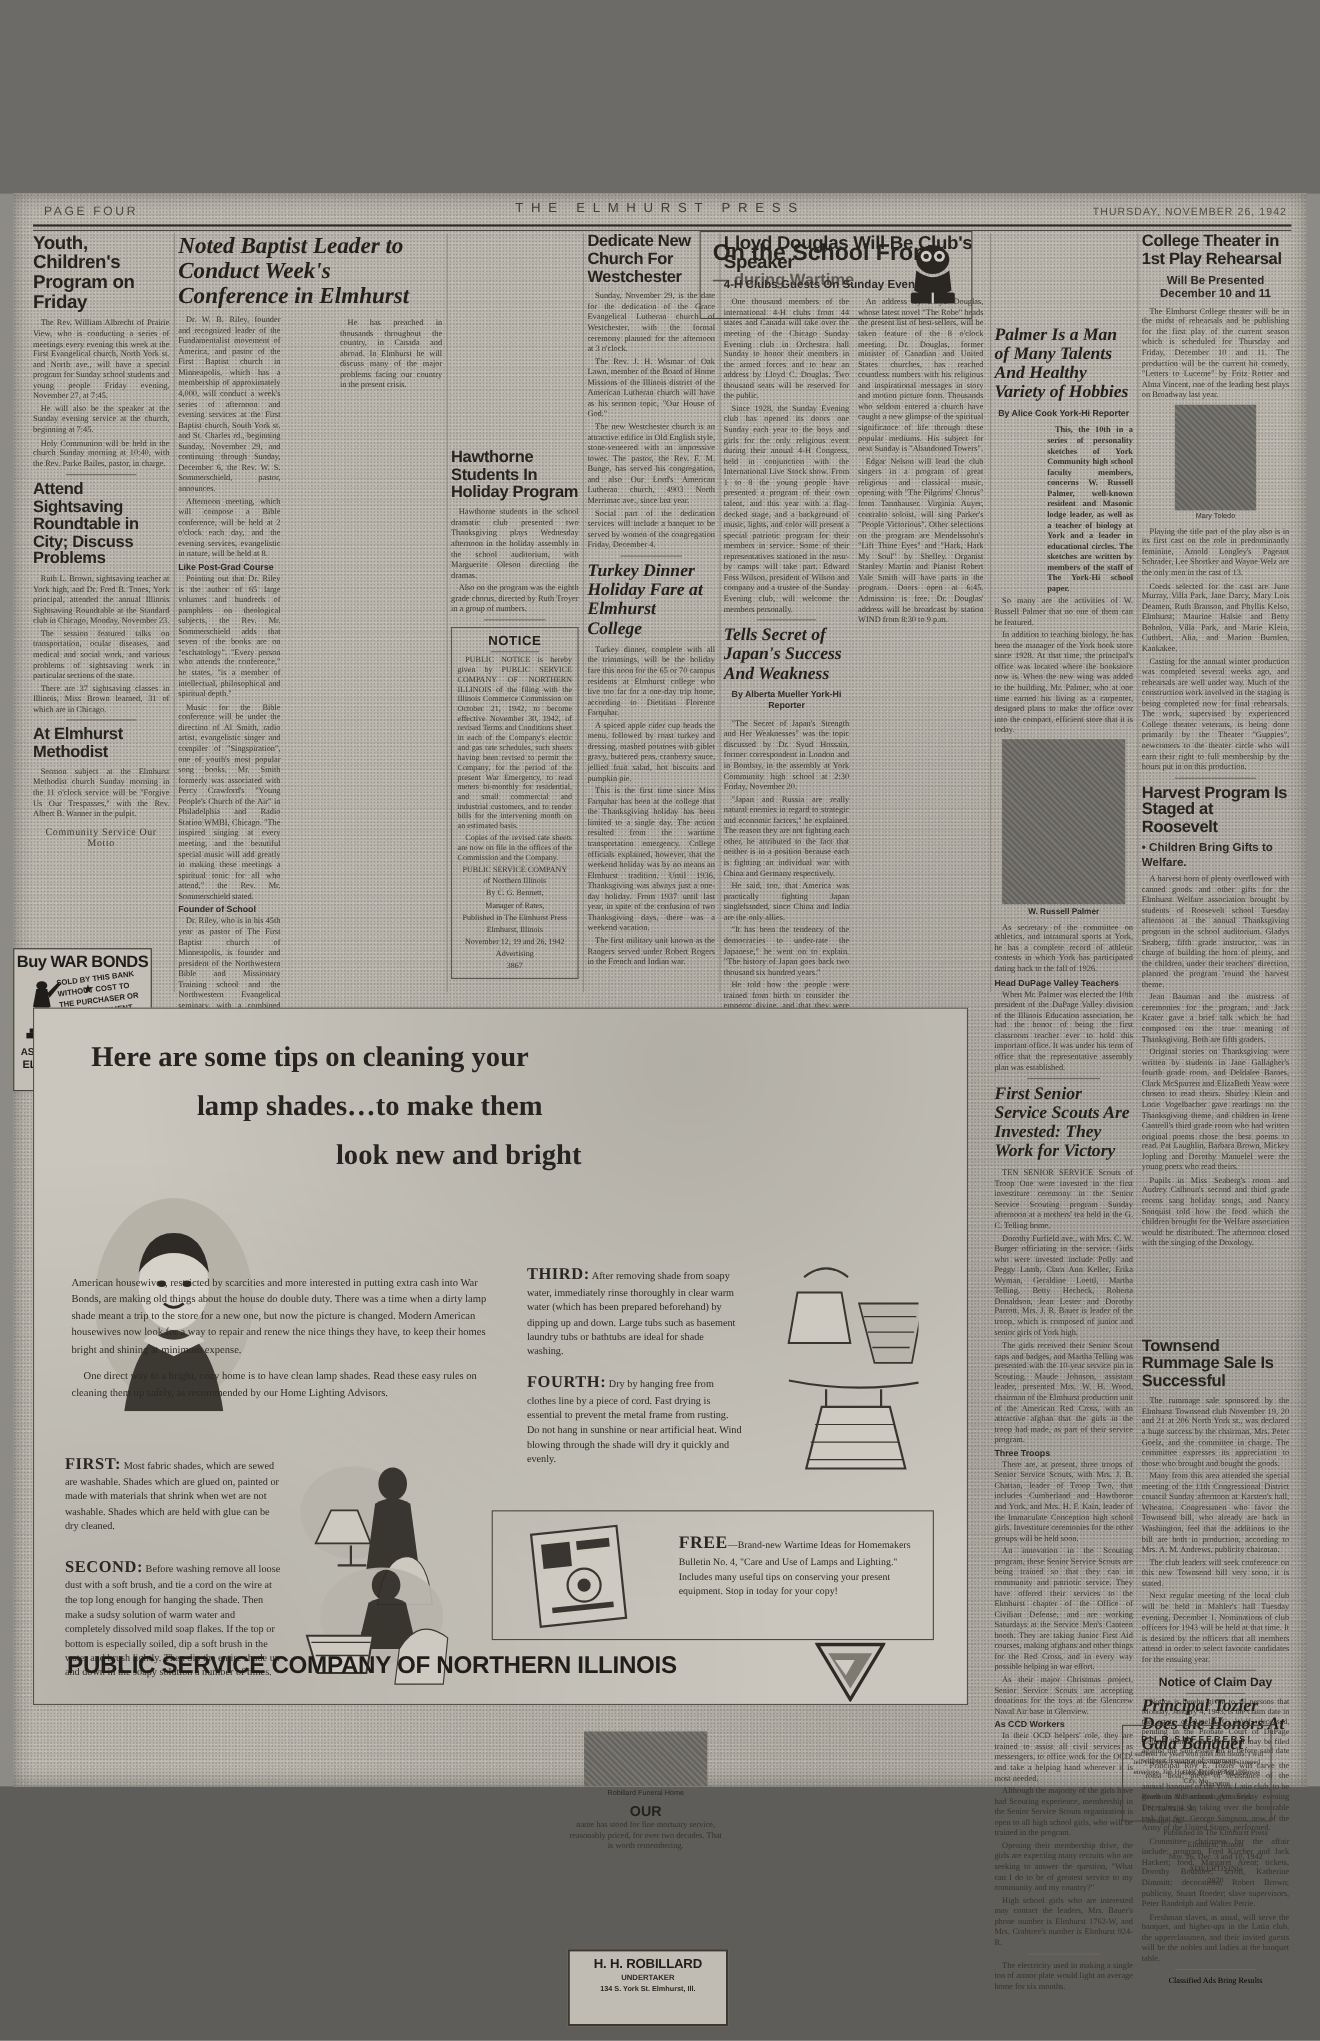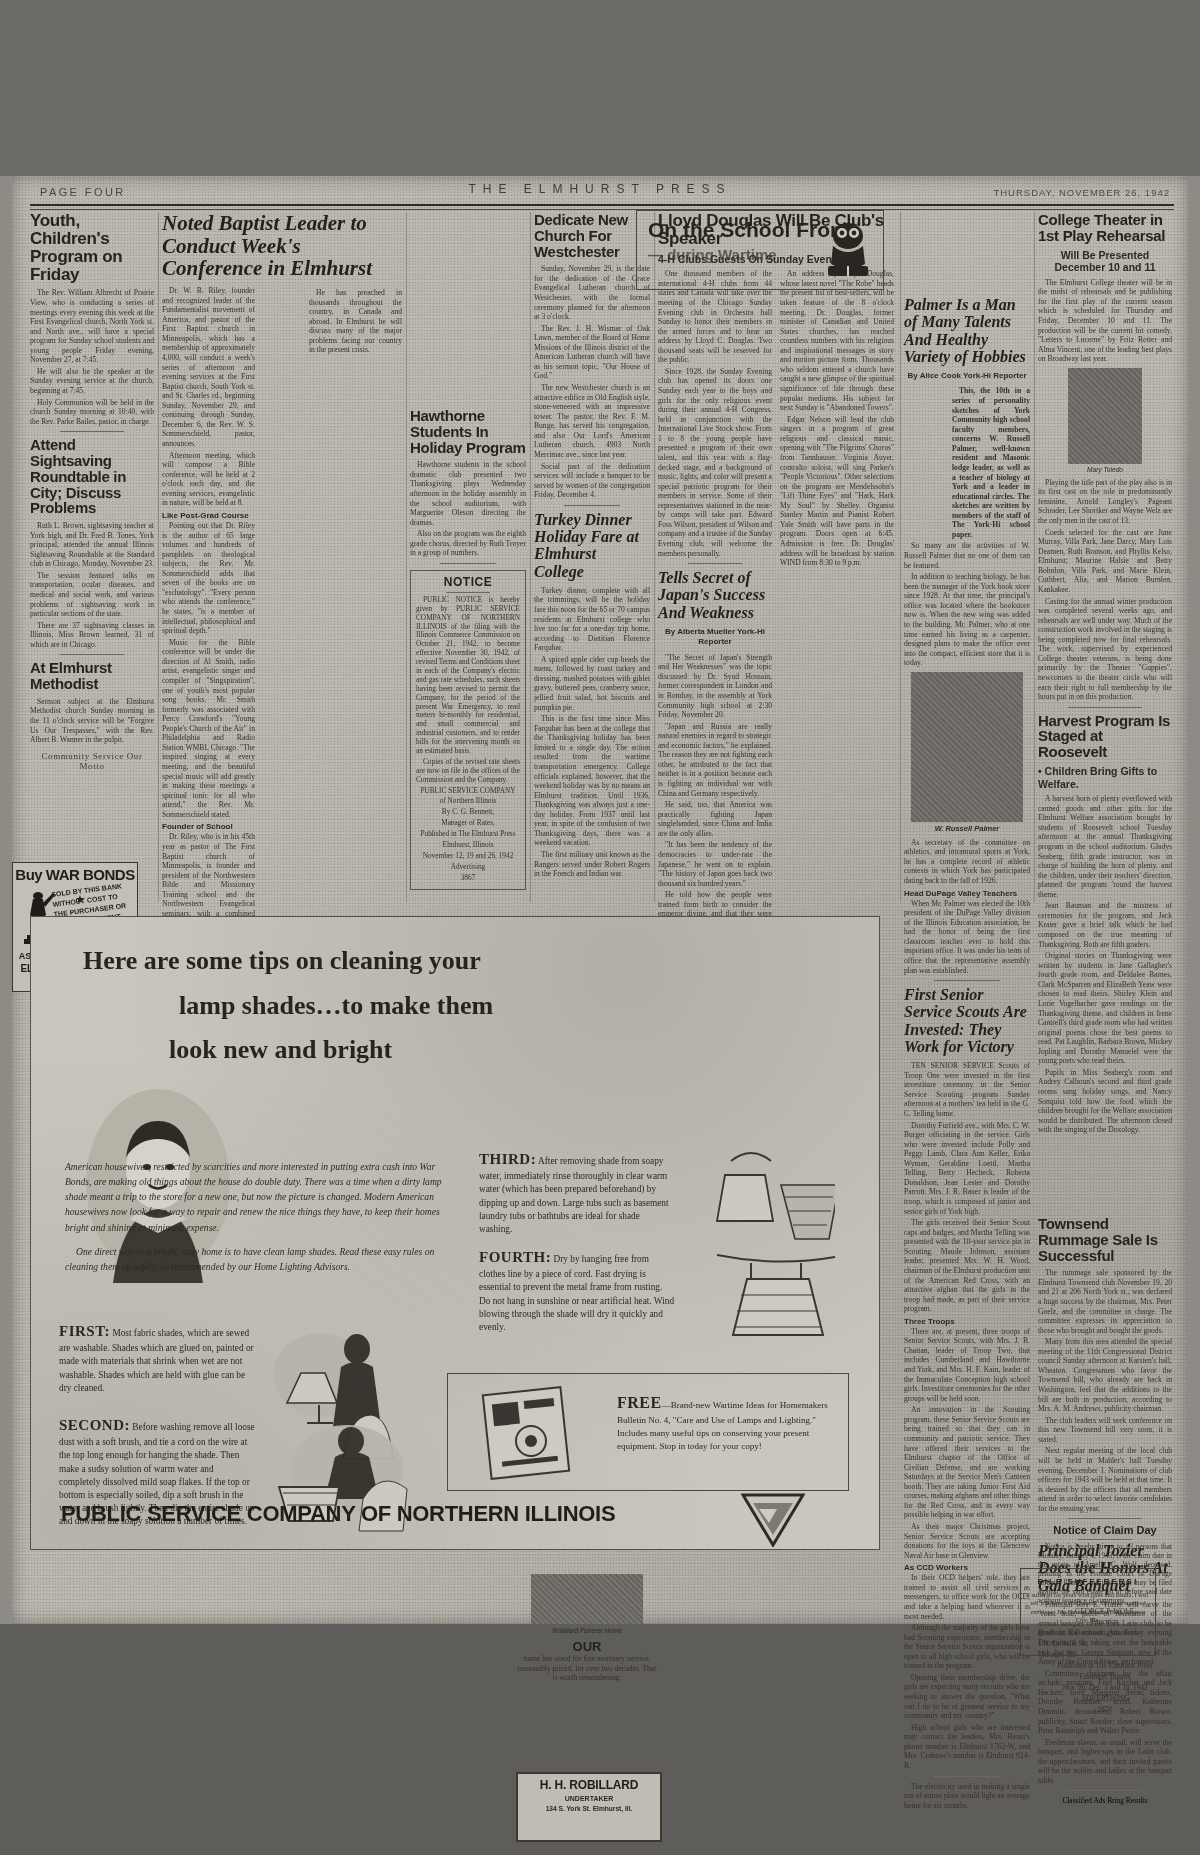--- a/index.html
+++ b/index.html
@@ -117,28 +117,28 @@
     content:"";position:absolute;inset:0;
     background:radial-gradient(ellipse at 70% 8%,rgba(0,0,0,.12),rgba(0,0,0,0) 60%),
                radial-gradient(ellipse at 10% 95%,rgba(0,0,0,.10),rgba(0,0,0,0) 55%);
     mix-blend-mode:multiply;pointer-events:none;
   }
   .ad-h{
     position:absolute;left:52px;top:22px;width:560px;
     font-family:"Liberation Serif",serif;font-weight:bold;font-size:26px;line-height:1.72;color:#262320;
   }
   .ad-h .l2{margin-left:96px;display:block;}
-  .ad-h .l3{margin-left:86px;display:block;}
+  .ad-h .l3{margin-left:108px;display:block;text-align:center;}
   .adwoman{position:absolute;left:52px;top:170px;width:150px;height:196px;}
   .adtxt{
     position:absolute;font-family:"Liberation Serif",serif;font-size:9.6px;
     line-height:1.58;color:#2c2924;text-align:left;
   }
   .adcopy1{left:34px;top:242px;width:394px;}
-  .adcopy1 p{margin:0 0 9px 0;font-style:italic;}
+  .adcopy1 p{margin:0 0 9px 0;}
   .adcopy1 p.ind{text-indent:11px;}
   .tipbox{position:absolute;width:196px;font-family:"Liberation Serif",serif;font-size:9.3px;line-height:1.42;color:#2a2722;}
   .tipbox b.num{font-family:"Liberation Serif",serif;font-weight:bold;font-size:15px;letter-spacing:.5px;}
   .t1{left:28px;top:404px;}
   .t2{left:28px;top:498px;}
   .t3{left:448px;top:232px;}
   .t4{left:448px;top:330px;}
   .freebox{position:absolute;left:416px;top:456px;width:400px;height:116px;border:1px solid #4c483f;}
   .freetxt{position:absolute;left:586px;top:474px;width:212px;font-family:"Liberation Serif",serif;font-size:9px;line-height:1.45;color:#2a2722;}
   .freetxt .fw{font-weight:bold;font-size:16px;letter-spacing:.5px;}
@@ -161,21 +161,21 @@
   .pile-b{font-size:6.4px;line-height:1.3;margin-top:5px;padding:0 5px;color:#33302a;text-align:center;}
 
   
   .photo{background:#6d6a64;position:relative;overflow:hidden;}
   .photo:after{
     content:"";position:absolute;inset:0;
     background:repeating-linear-gradient(45deg,rgba(255,255,255,.07) 0 2px,rgba(0,0,0,.07) 2px 4px);
   }
   .photo.p-palmer{width:112px;height:150px;margin:4px auto 2px;}
   .photo.p-girl{width:74px;height:96px;margin:4px auto 2px;}
-  .cap{font-family:"Liberation Sans",sans-serif;font-weight:bold;font-size:7.5px;text-align:center;margin:2px 0 5px;color:#2b2925;font-style:italic;}
+  .cap{font-family:"Liberation Sans",sans-serif;font-weight:bold;font-size:7.5px;text-align:center;margin:2px 0 5px;color:#2b2925;}
   .cap.sm{font-size:6.6px;font-weight:normal;}
 
   .nbox{border:1px solid #5a564e;padding:4px 5px;margin:6px 0;}
   .nbox .nh{font-family:"Liberation Sans",sans-serif;font-weight:bold;font-size:12px;text-align:center;letter-spacing:.5px;margin-bottom:3px;color:#24221d;}
   .tight{font-size:7.3px;line-height:1.22;}
   .sig{text-align:center;text-indent:0 !important;}
   .smallcenter{text-align:center;text-indent:0 !important;font-size:7.4px;}
 </style>
 </head>
 <body>

